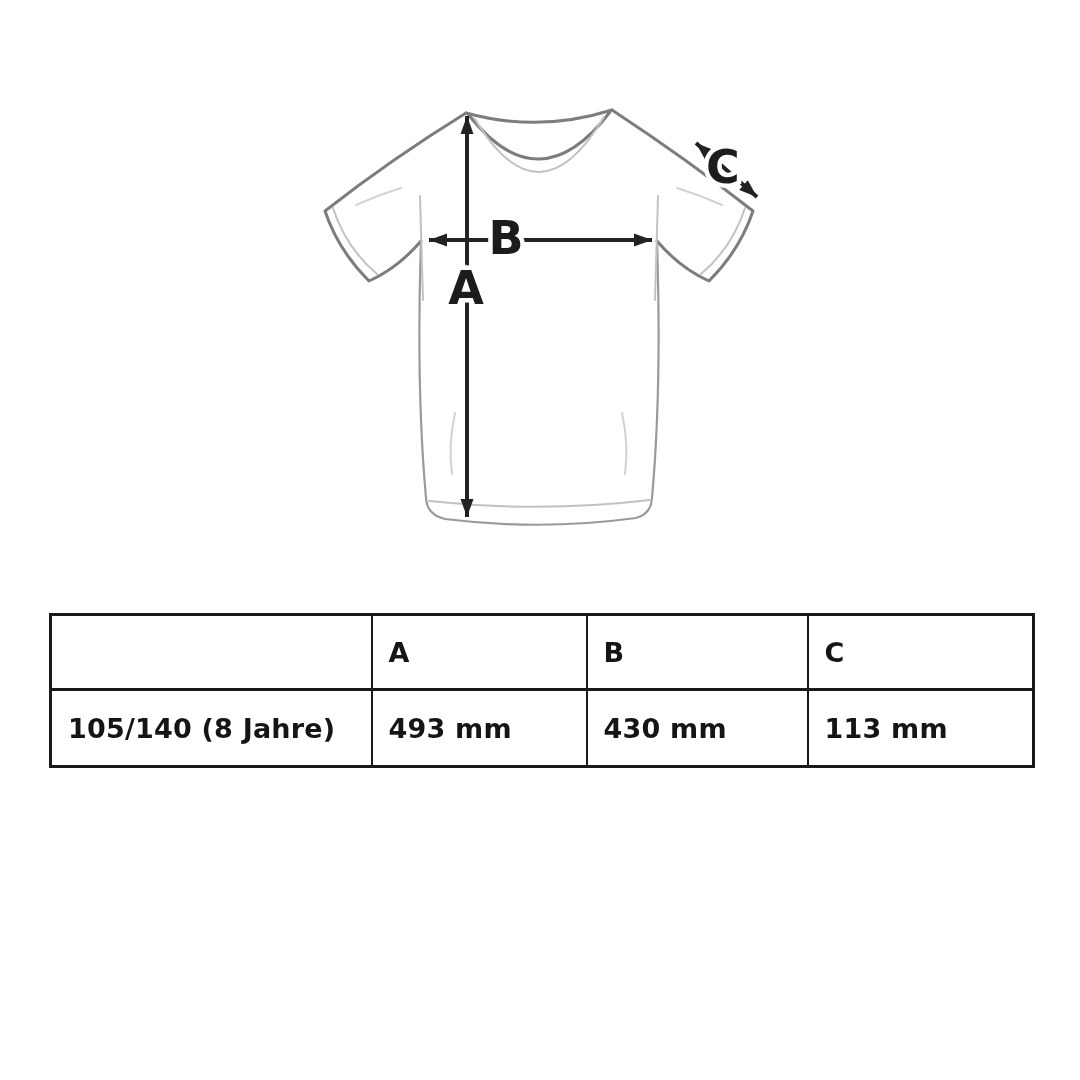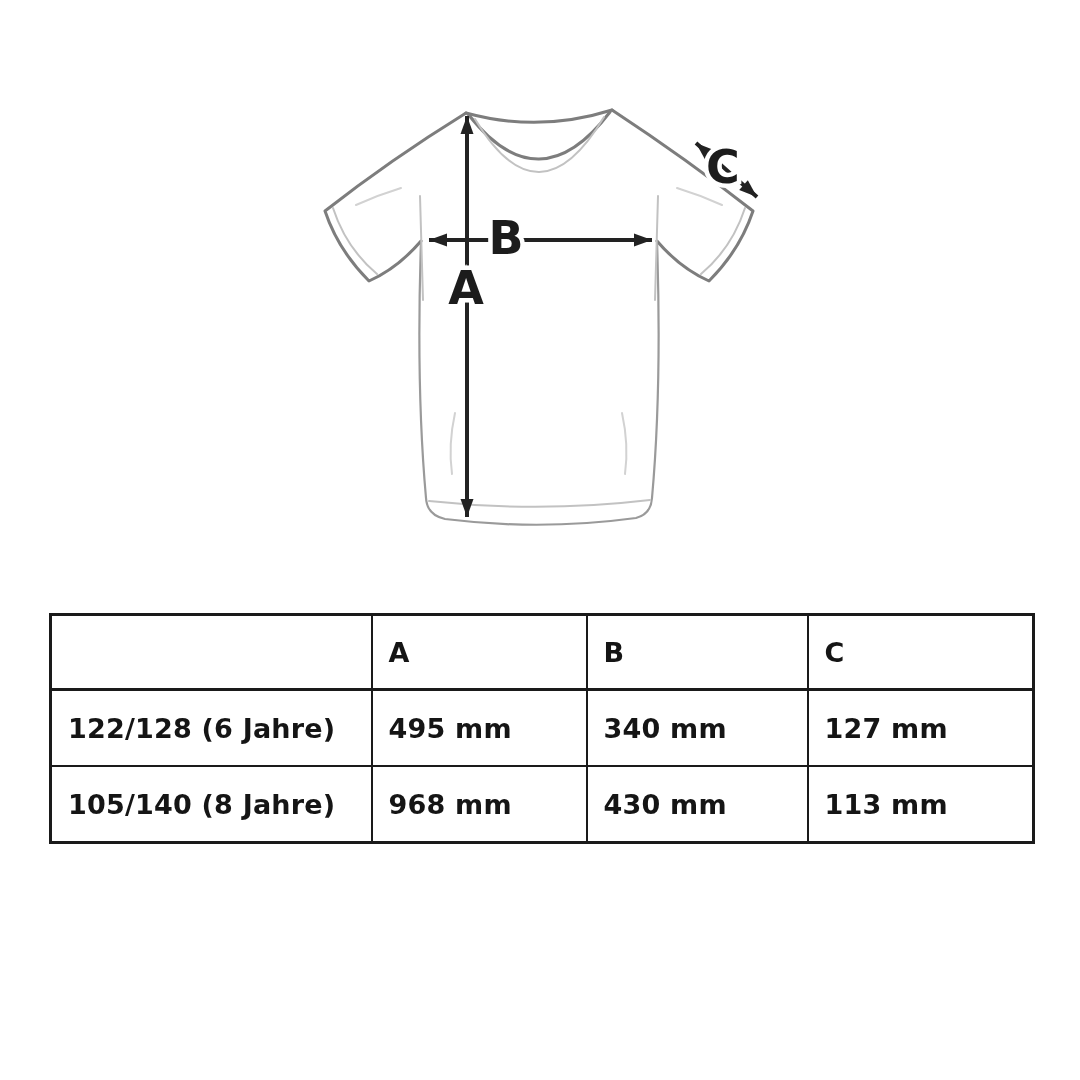--- a/index.html
+++ b/index.html
@@ -177,27 +177,21 @@
     <thead>
       <tr>
         <th></th>
         <th>A</th>
         <th>B</th>
         <th>C</th>
       </tr>
     </thead>
     <tbody>
       <tr>
-        <th>122/128 (6 Jahre)</th>
-        <td>495 mm</td>
-        <td>340 mm</td>
-        <td>127 mm</td>
-      </tr>
-      <tr>
         <th>105/140 (8 Jahre)</th>
-        <td>968 mm</td>
+        <td>493 mm</td>
         <td>430 mm</td>
         <td>113 mm</td>
       </tr>
     </tbody>
   </table>
 
 </div>
 
 </body></html>

